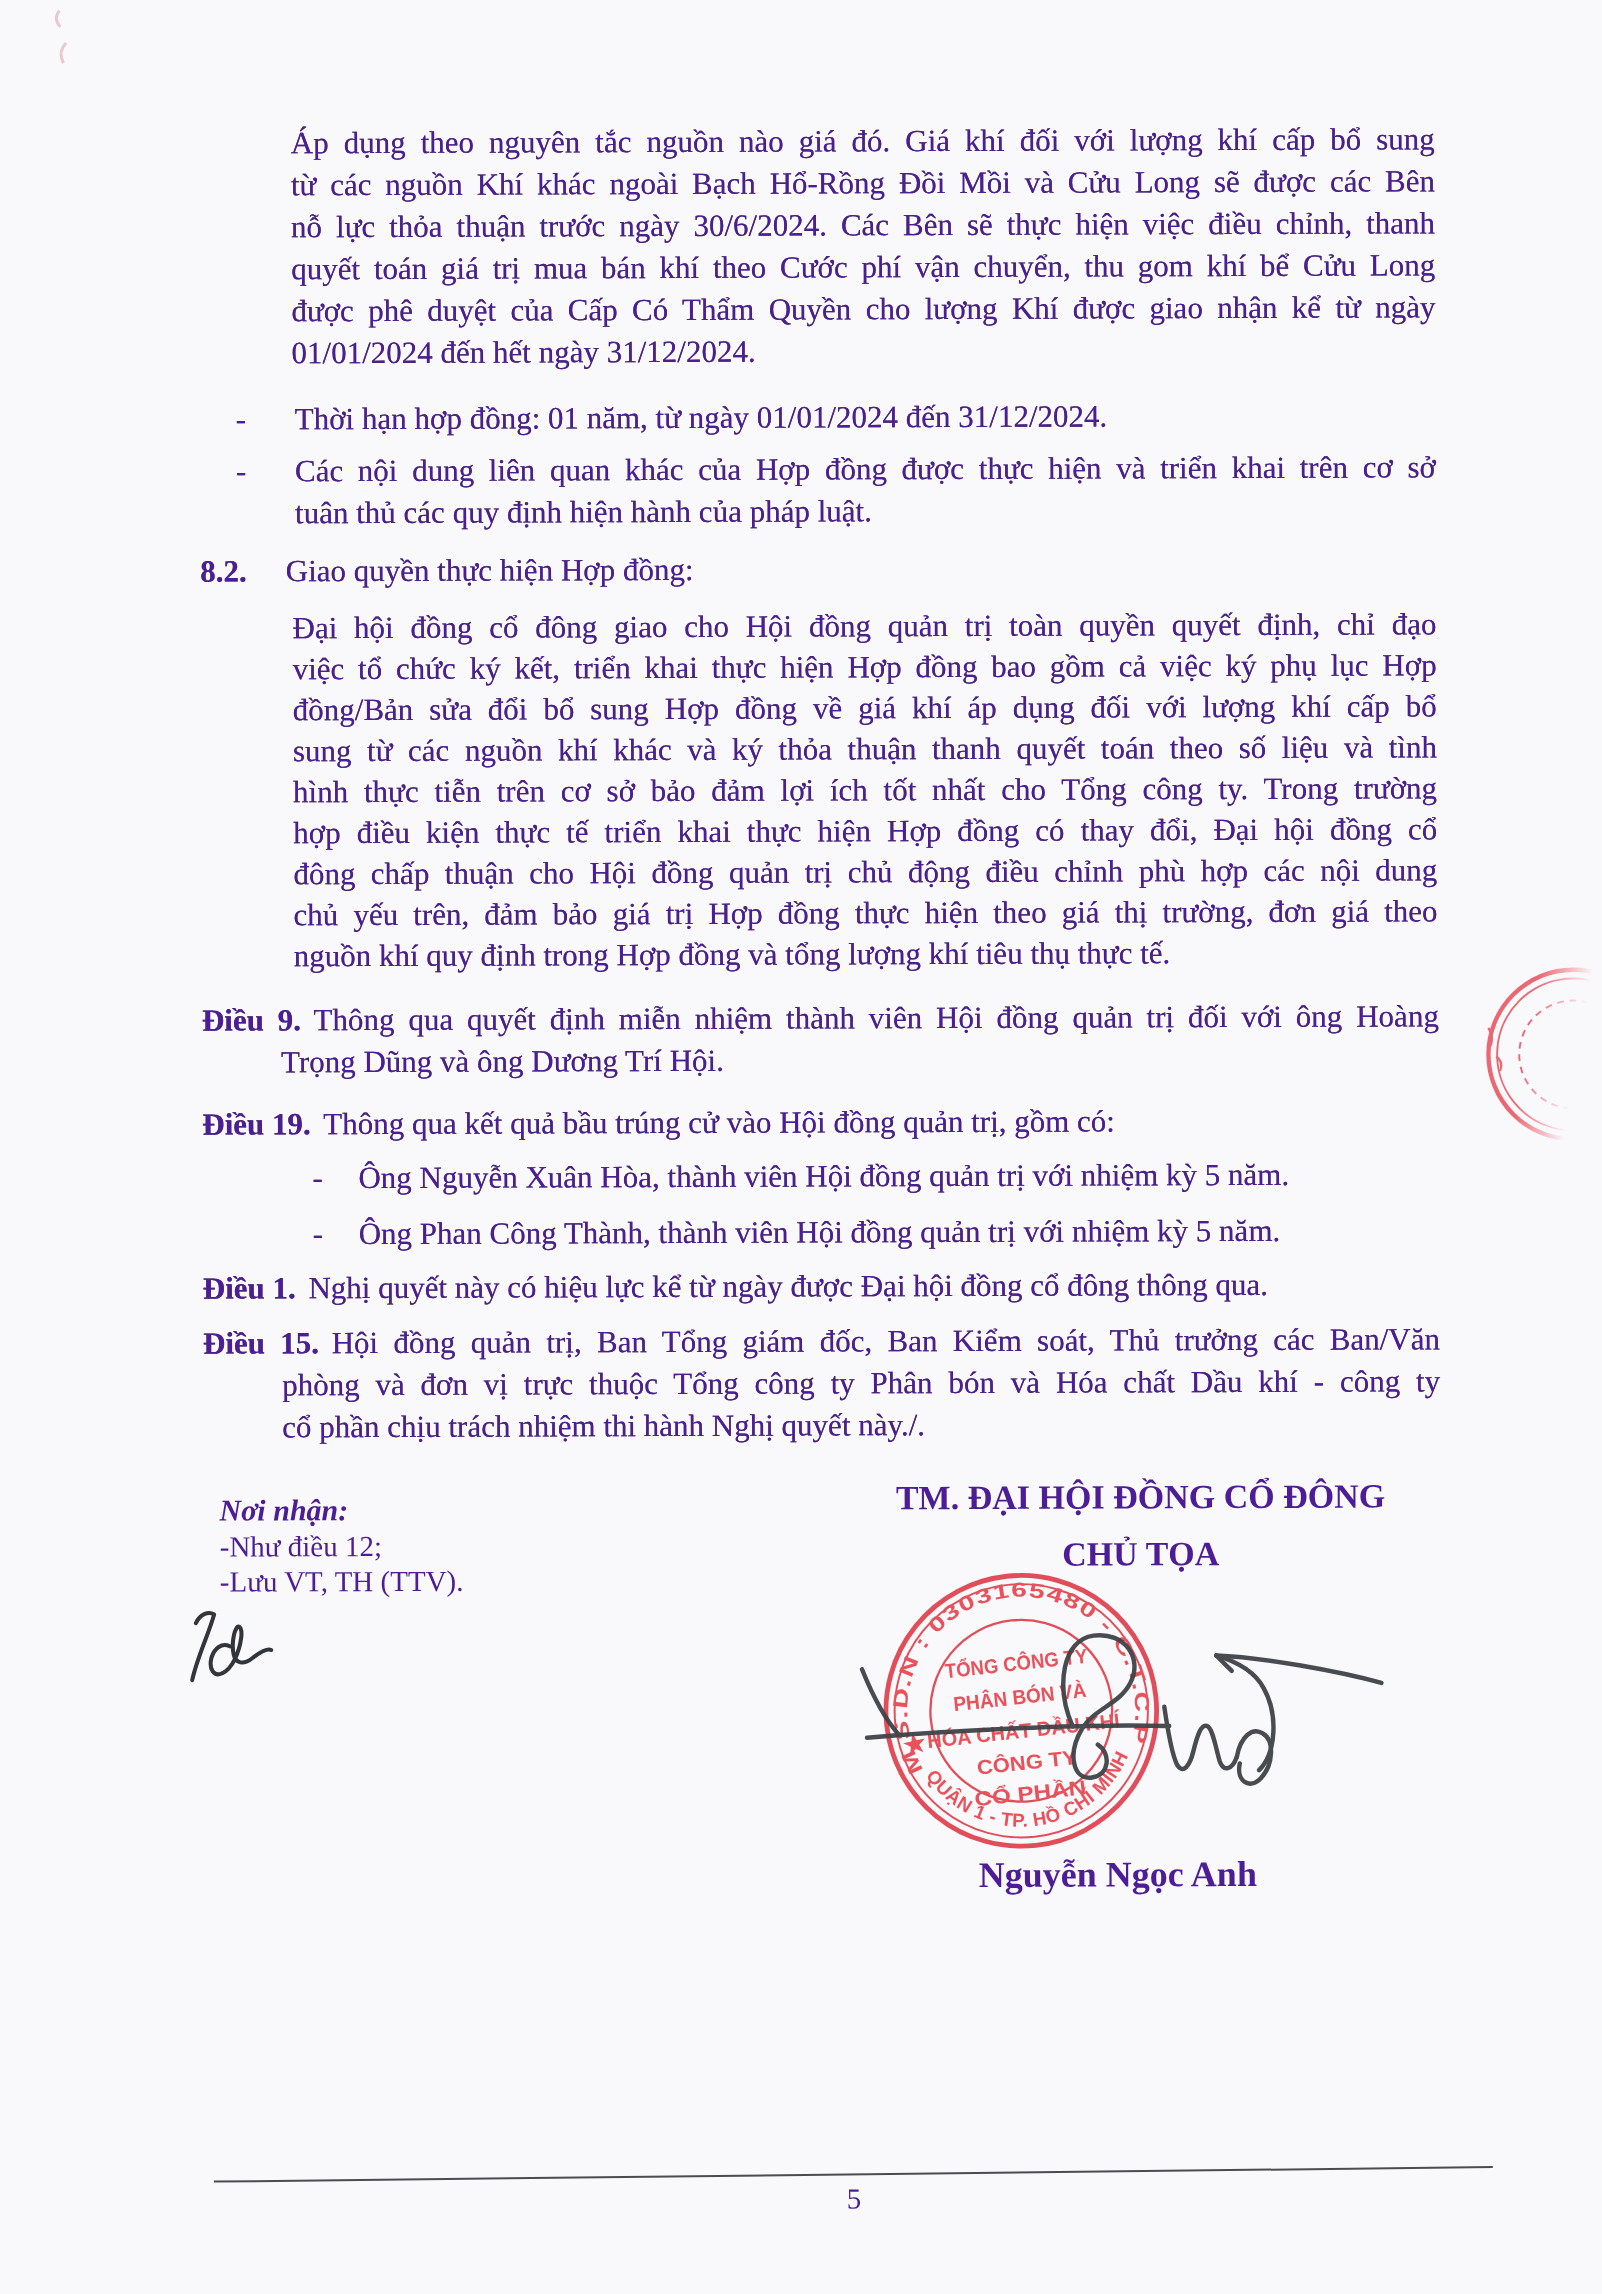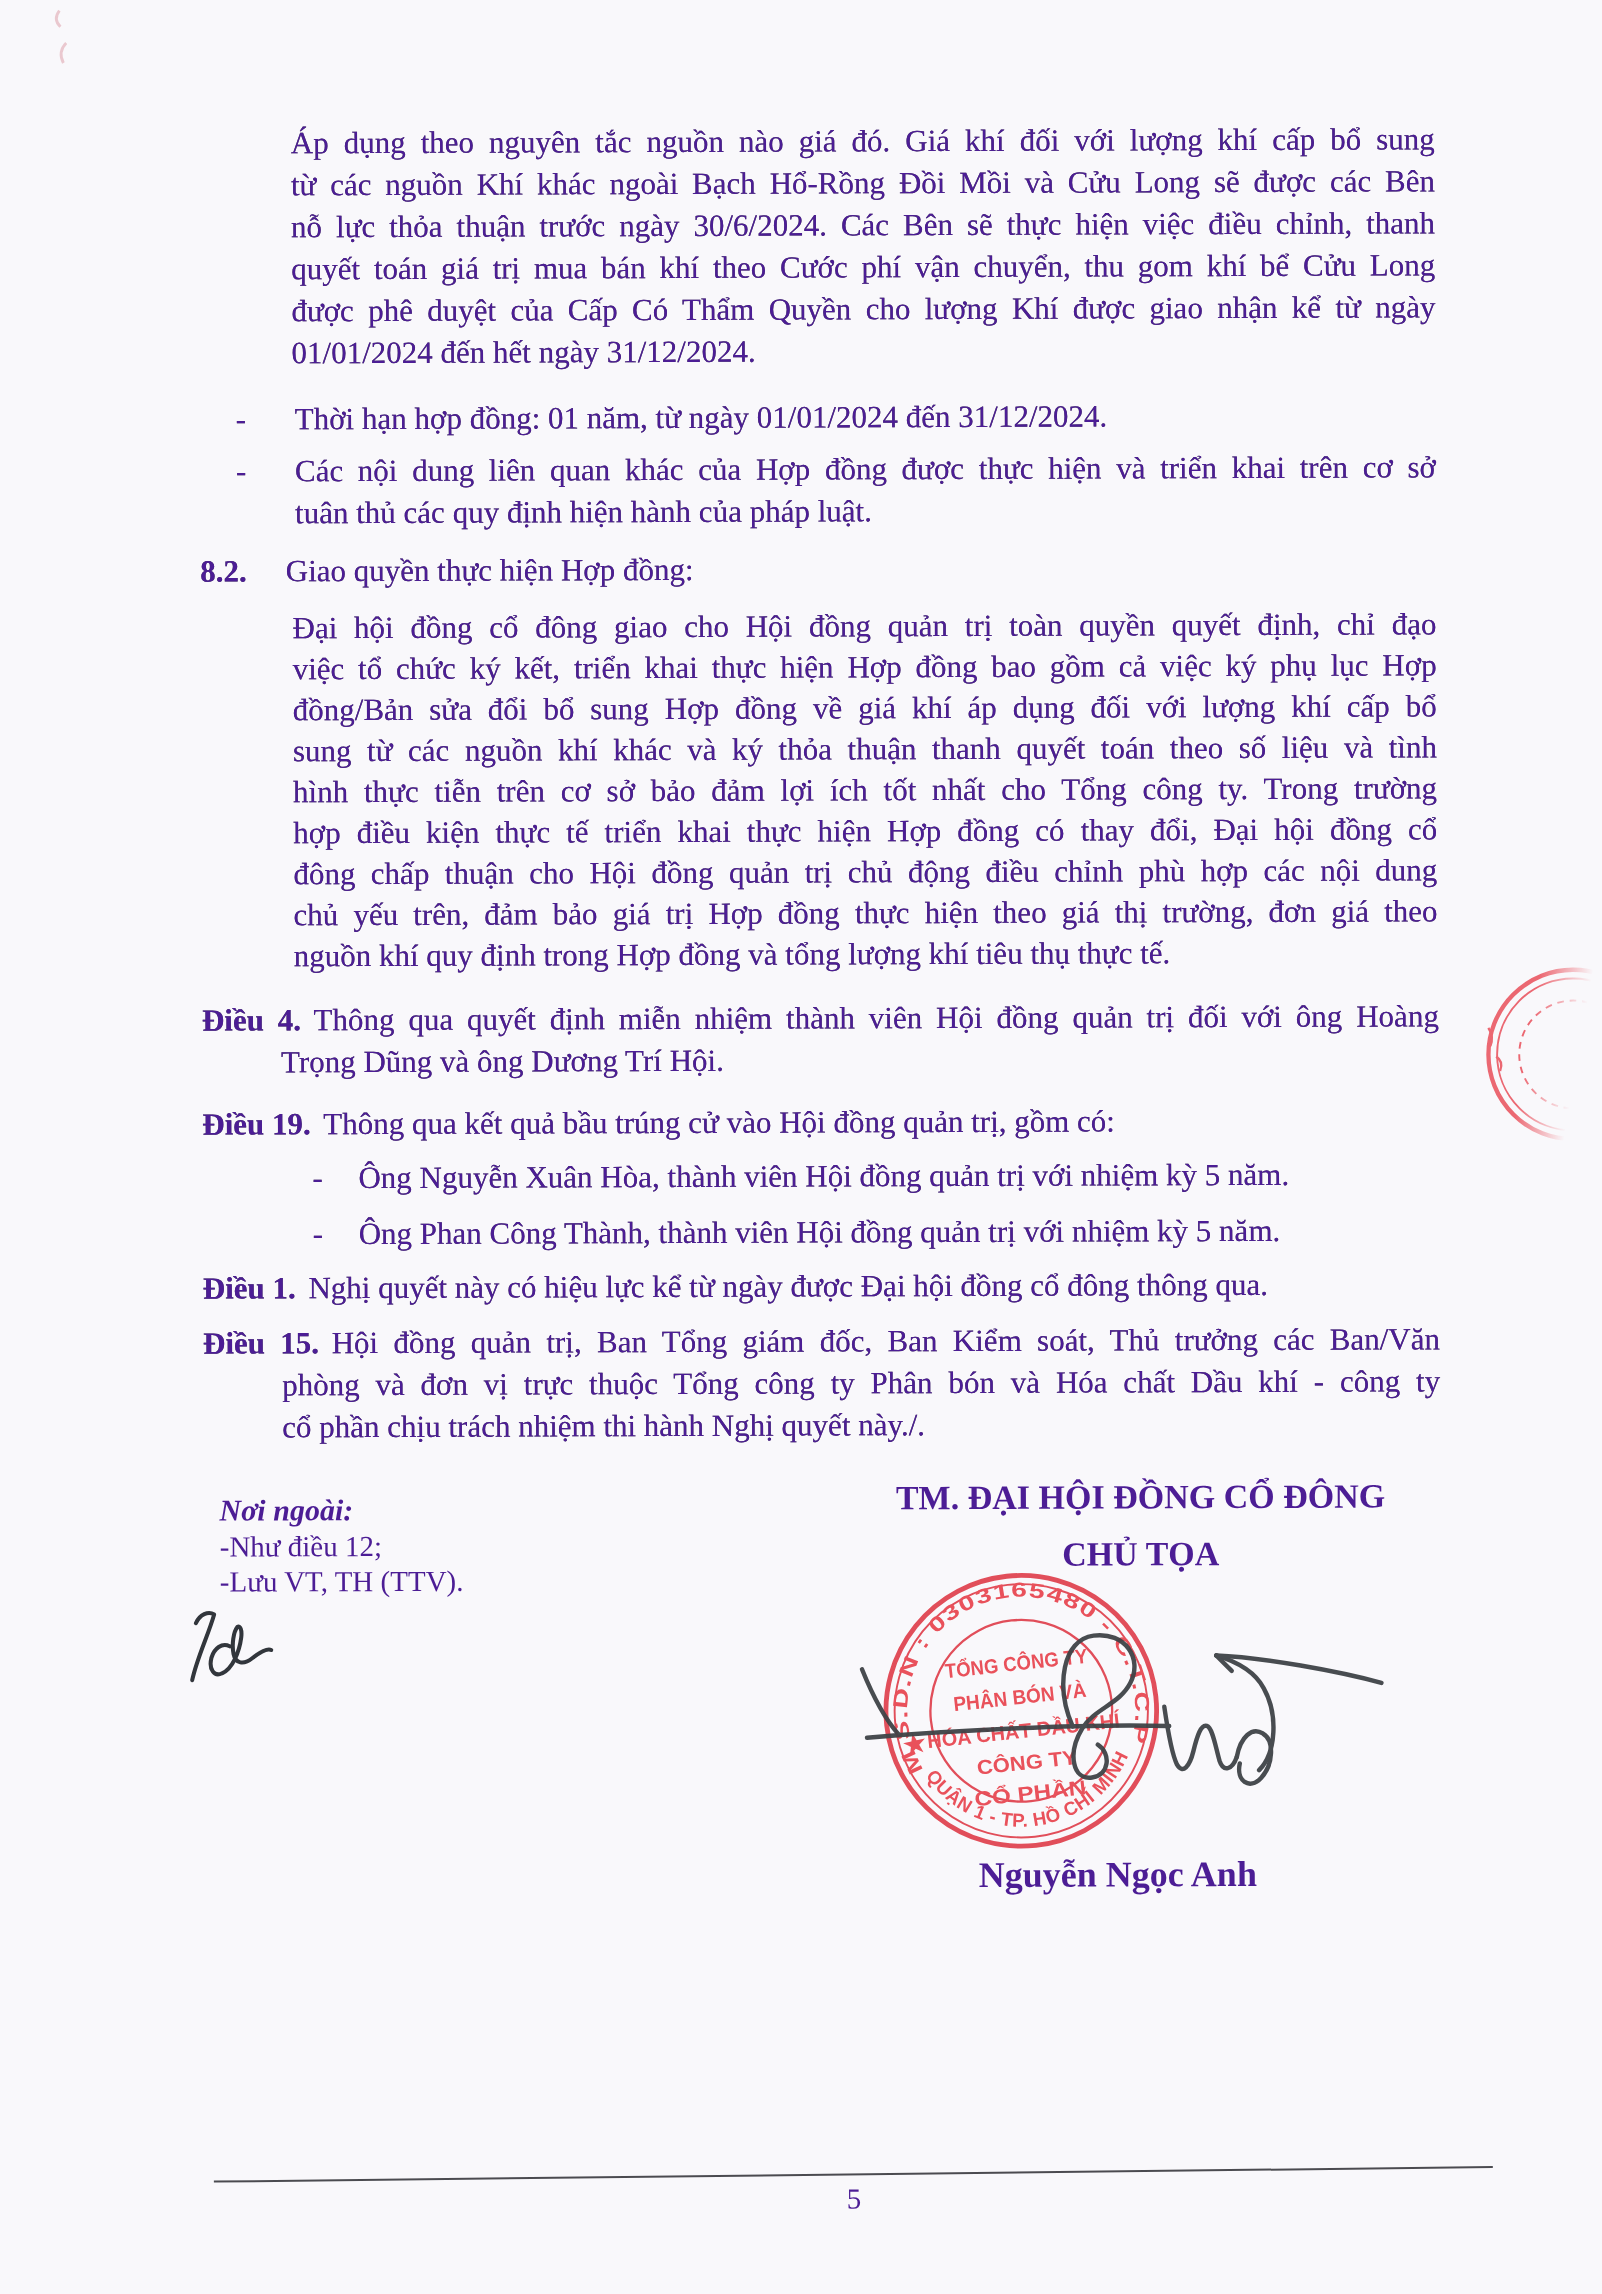--- a/index.html
+++ b/index.html
@@ -93,21 +93,21 @@
           <div class="tline">việc tổ chức ký kết, triển khai thực hiện Hợp đồng bao gồm cả việc ký phụ lục Hợp</div>
           <div class="tline">đồng/Bản sửa đổi bổ sung Hợp đồng về giá khí áp dụng đối với lượng khí cấp bổ</div>
           <div class="tline">sung từ các nguồn khí khác và ký thỏa thuận thanh quyết toán theo số liệu và tình</div>
           <div class="tline">hình thực tiễn trên cơ sở bảo đảm lợi ích tốt nhất cho Tổng công ty. Trong trường</div>
           <div class="tline">hợp điều kiện thực tế triển khai thực hiện Hợp đồng có thay đổi, Đại hội đồng cổ</div>
           <div class="tline">đông chấp thuận cho Hội đồng quản trị chủ động điều chỉnh phù hợp các nội dung</div>
           <div class="tline">chủ yếu trên, đảm bảo giá trị Hợp đồng thực hiện theo giá thị trường, đơn giá theo</div>
           <div class="tline last">nguồn khí quy định trong Hợp đồng và tổng lượng khí tiêu thụ thực tế.</div>
         </div>
         <div class="block labeled" style="margin-top: 23px;">
-          <div class="tline"><span class="lbl">Điều 4.</span>Thông qua quyết định miễn nhiệm thành viên Hội đồng quản trị đối với ông Hoàng</div>
+          <div class="tline"><span class="lbl">Điều 9.</span>Thông qua quyết định miễn nhiệm thành viên Hội đồng quản trị đối với ông Hoàng</div>
           <div class="tline last cont">Trọng Dũng và ông Dương Trí Hội.</div>
         </div>
         <div class="block labeled" style="margin-top: 20px;">
           <div class="tline last"><span class="lbl">Điều 19.</span>Thông qua kết quả bầu trúng cử vào Hội đồng quản trị, gồm có:</div>
         </div>
         <div class="block subbullet" style="margin-top: 11.6px;">
           <div class="tline last"><span class="dash">-</span>Ông Nguyễn Xuân Hòa, thành viên Hội đồng quản trị với nhiệm kỳ 5 năm.</div>
         </div>
         <div class="block subbullet" style="margin-top: 13.5px;">
           <div class="tline last"><span class="dash">-</span>Ông Phan Công Thành, thành viên Hội đồng quản trị với nhiệm kỳ 5 năm.</div>
@@ -116,21 +116,21 @@
           <div class="tline last"><span class="lbl">Điều 1.</span>Nghị quyết này có hiệu lực kể từ ngày được Đại hội đồng cổ đông thông qua.</div>
         </div>
         <div class="block labeled" style="margin-top: 12.6px;">
           <div class="tline"><span class="lbl">Điều 15.</span>Hội đồng quản trị, Ban Tổng giám đốc, Ban Kiểm soát, Thủ trưởng các Ban/Văn</div>
           <div class="tline cont">phòng và đơn vị trực thuộc Tổng công ty Phân bón và Hóa chất Dầu khí - công ty</div>
           <div class="tline last cont">cổ phần chịu trách nhiệm thi hành Nghị quyết này./.</div>
         </div>
       </div>
 
     <div class="noinhan">
-      <div class="nn-title">Nơi ngoài:</div>
+      <div class="nn-title">Nơi nhận:</div>
       <div class="nn-line">-Như điều 12;</div>
       <div class="nn-line">-Lưu VT, TH (TTV).</div>
     </div>
 
     <div class="authority">
       <div class="l1">TM. ĐẠI HỘI ĐỒNG CỔ ĐÔNG</div>
       <div class="l2">CHỦ TỌA</div>
     </div>
 
     <svg class="stampsvg" width="290" height="290" viewBox="0 0 300 300" font-family="Liberation Sans, DejaVu Sans, sans-serif">

